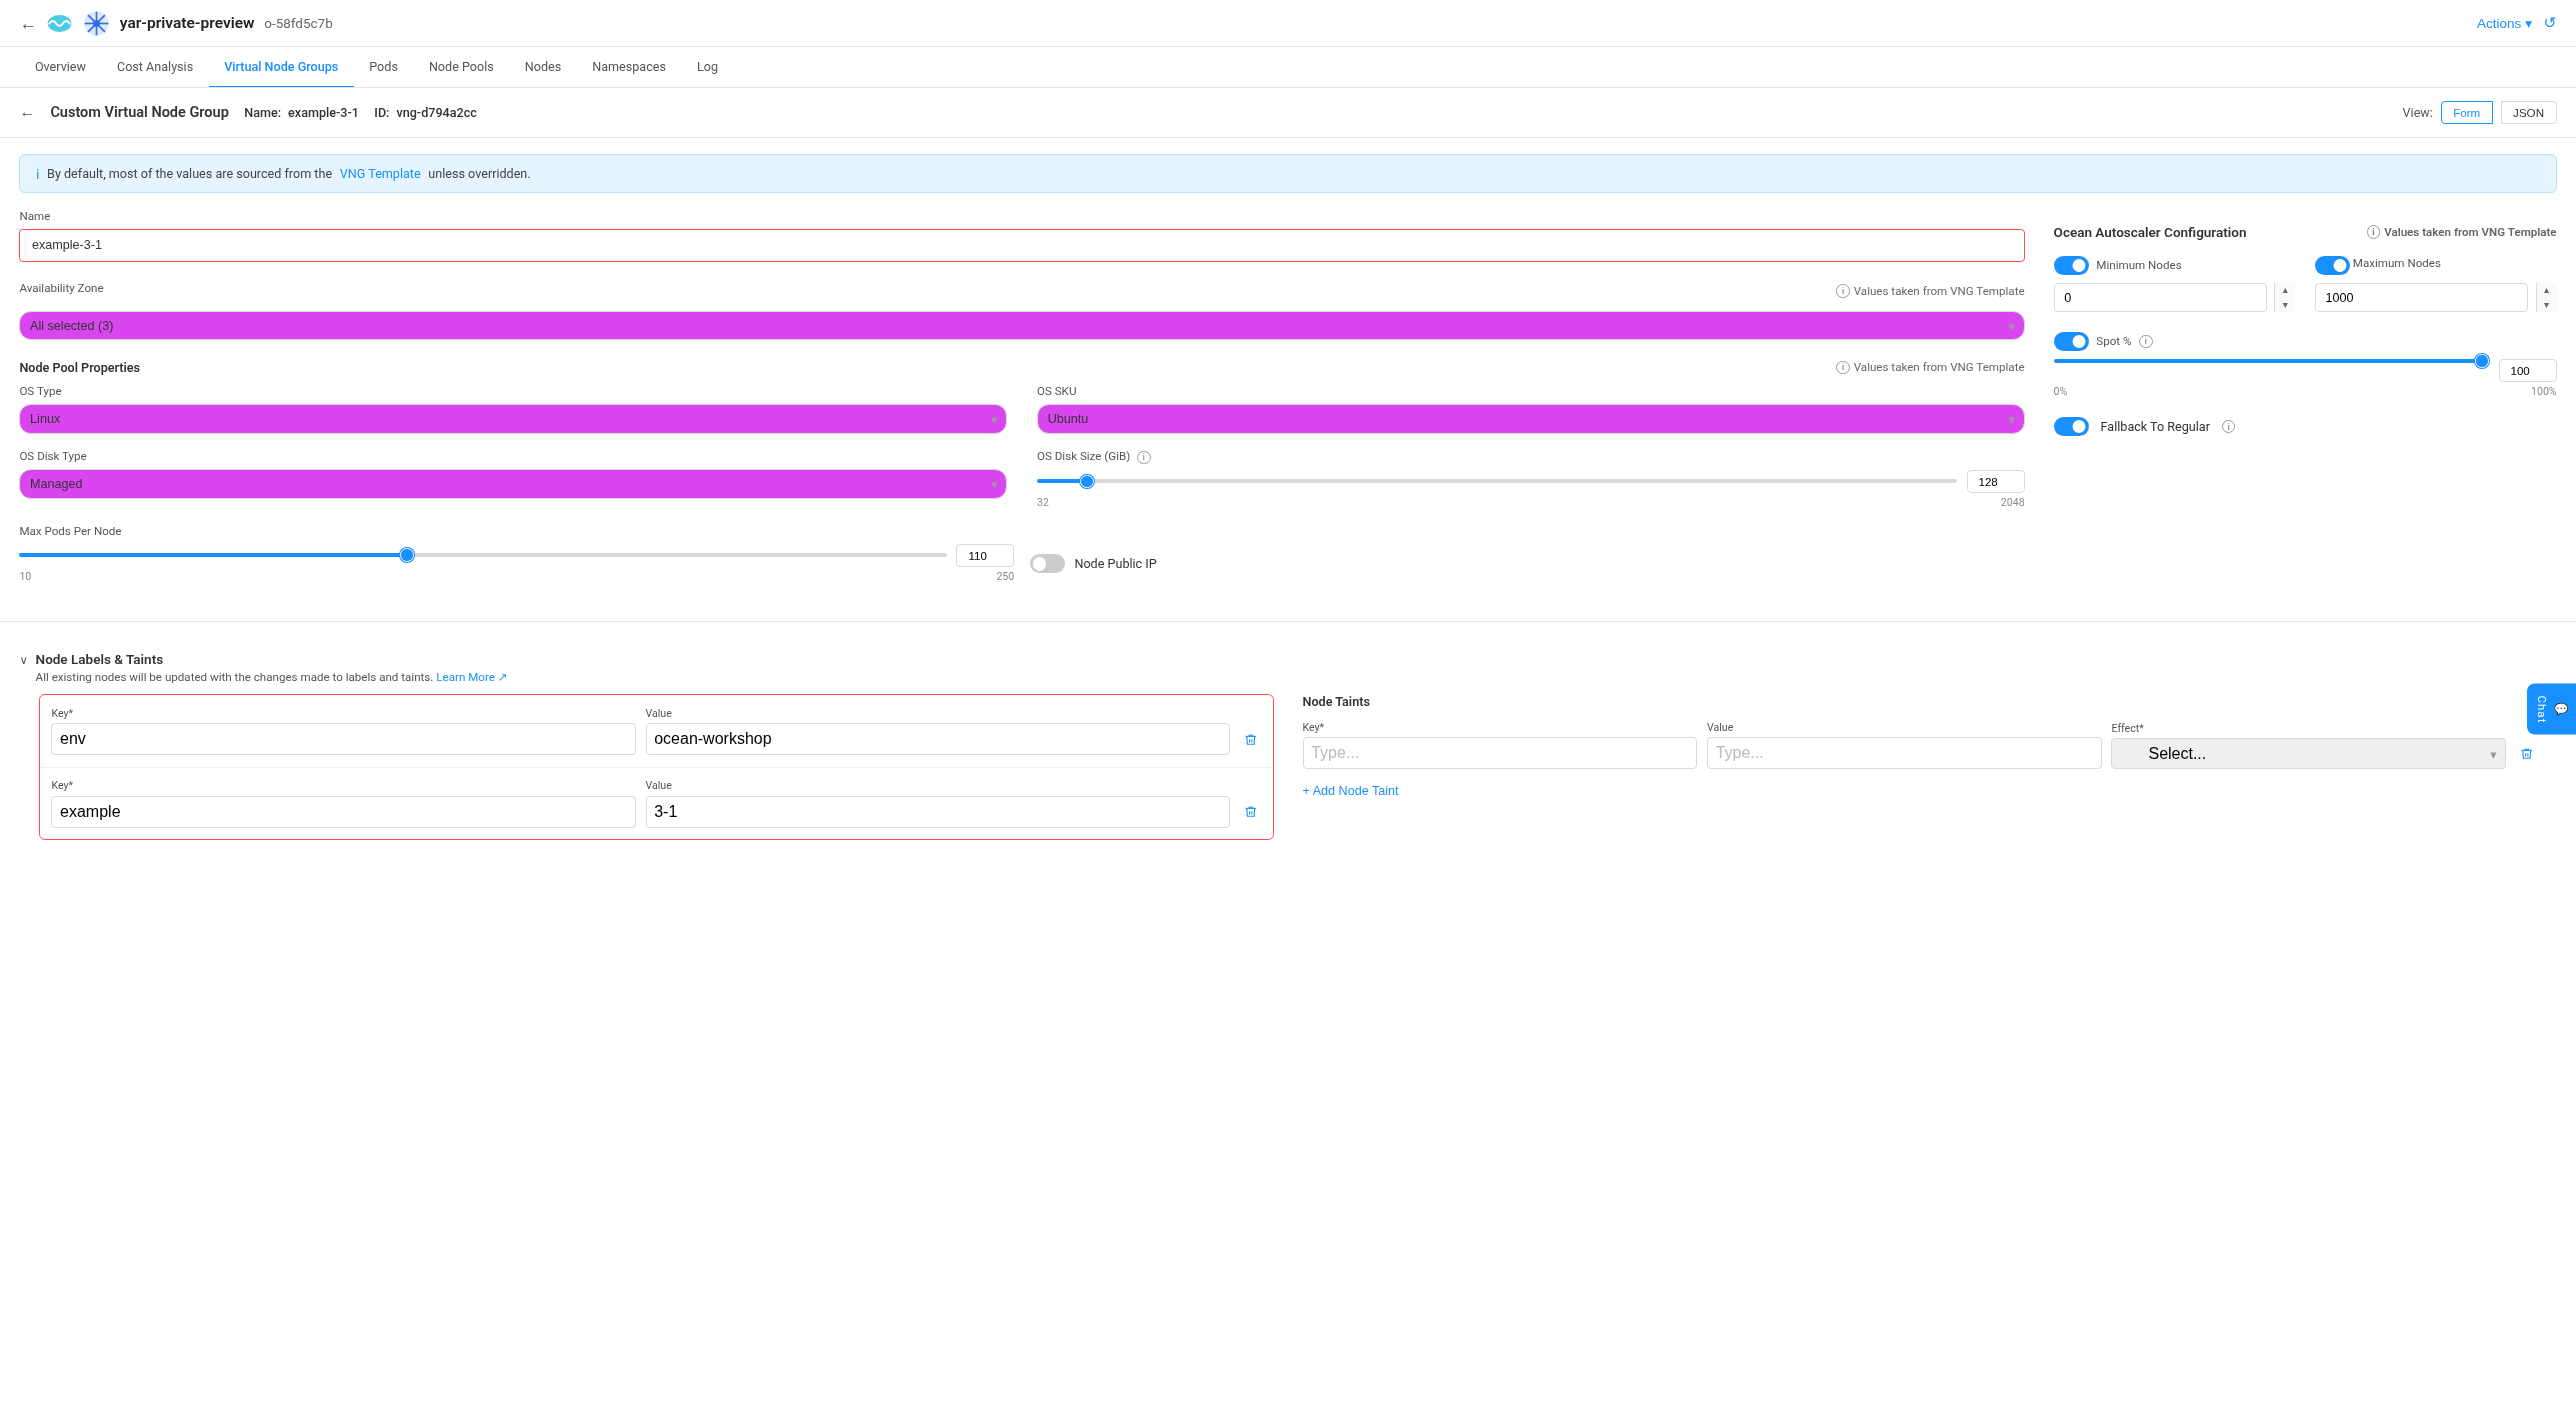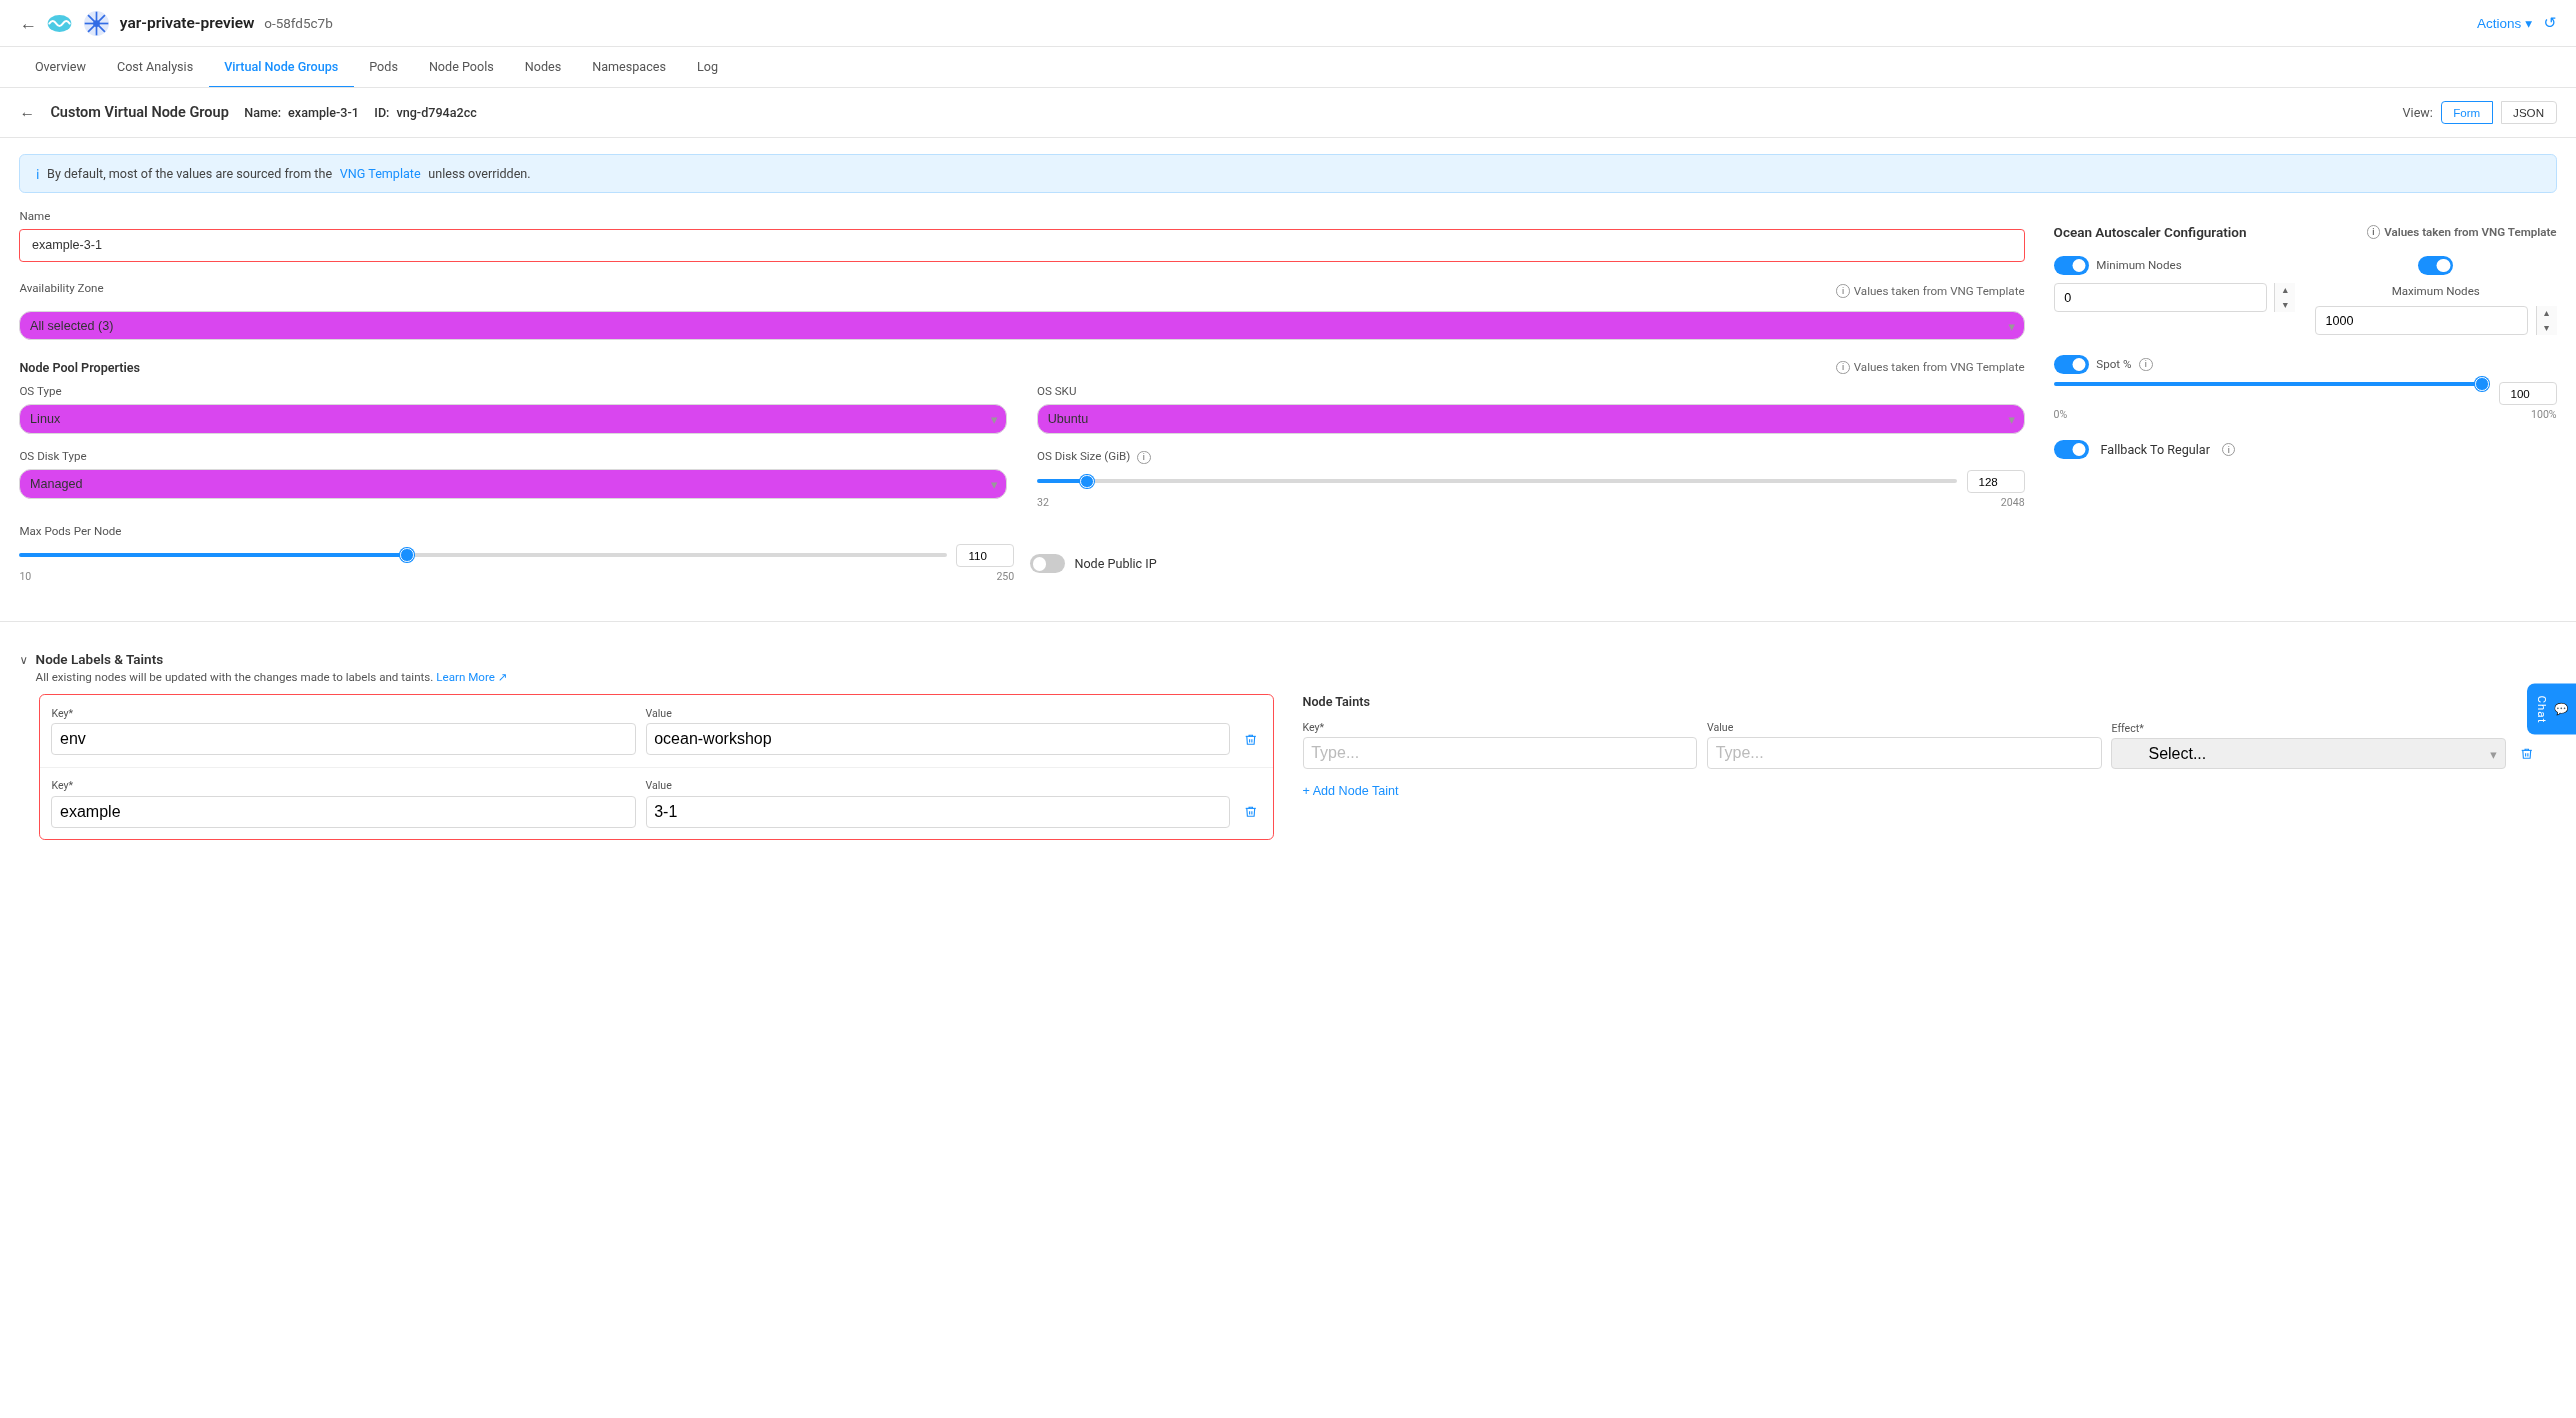--- a/index.html
+++ b/index.html
@@ -359,21 +359,21 @@
           </div>
           <div class="number-input-wrapper" style="position:relative;">
             <input type="number" class="number-input" value="0" style="">
             <div class="number-spinners">
               <button class="spinner-btn">▲</button>
               <button class="spinner-btn">▼</button>
             </div>
           </div>
         </div>
         <div>
-          <div style="display:flex; align-items:center; gap:9px; margin-bottom:7.7px;flex-direction:column;">
+          <div style="display:flex; gap:3px; margin-bottom:7.7px;">
             <label class="toggle">
               <input type="checkbox" checked="" style="">
               <span class="toggle-slider"></span>
             </label>
             <span class="field-label" style="margin-bottom:0;">Maximum Nodes</span>
           </div>
           <div class="number-input-wrapper" style="position:relative;">
             <input type="number" class="number-input" value="1000" style="">
             <div class="number-spinners">
               <button class="spinner-btn">▲</button>

